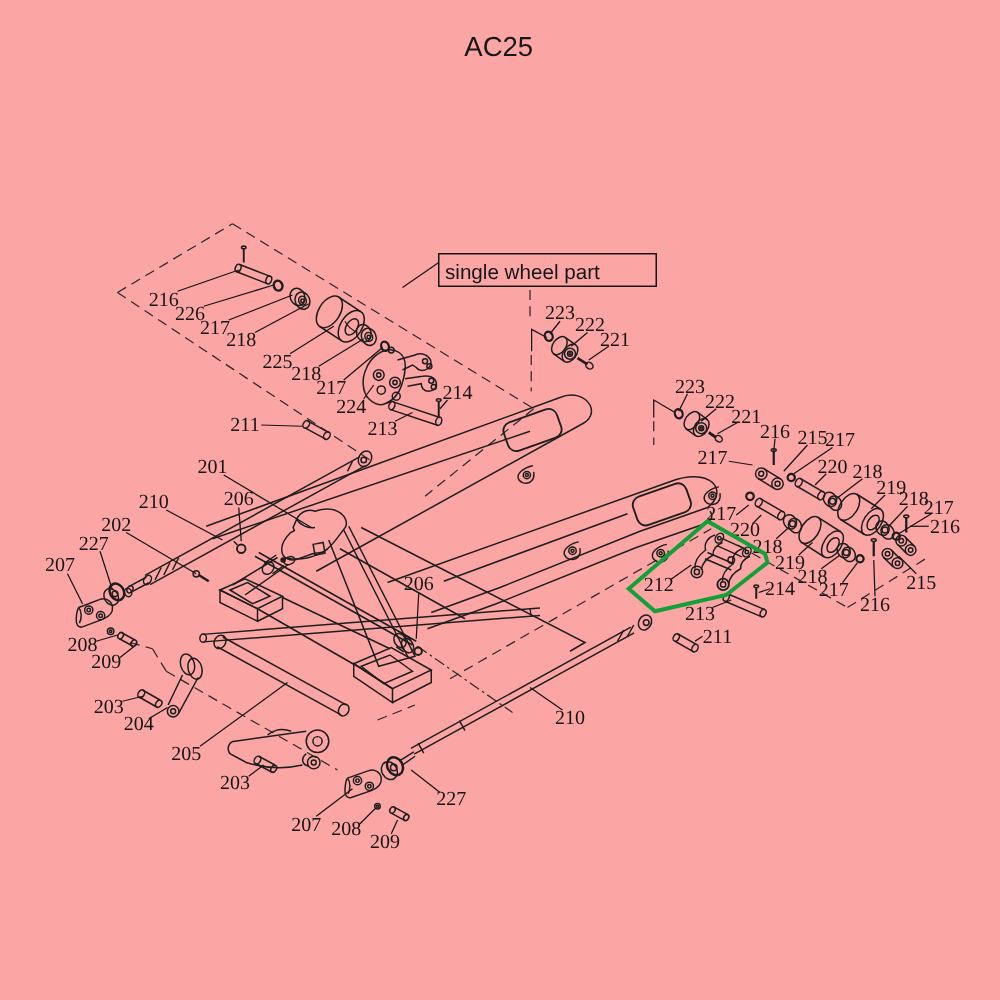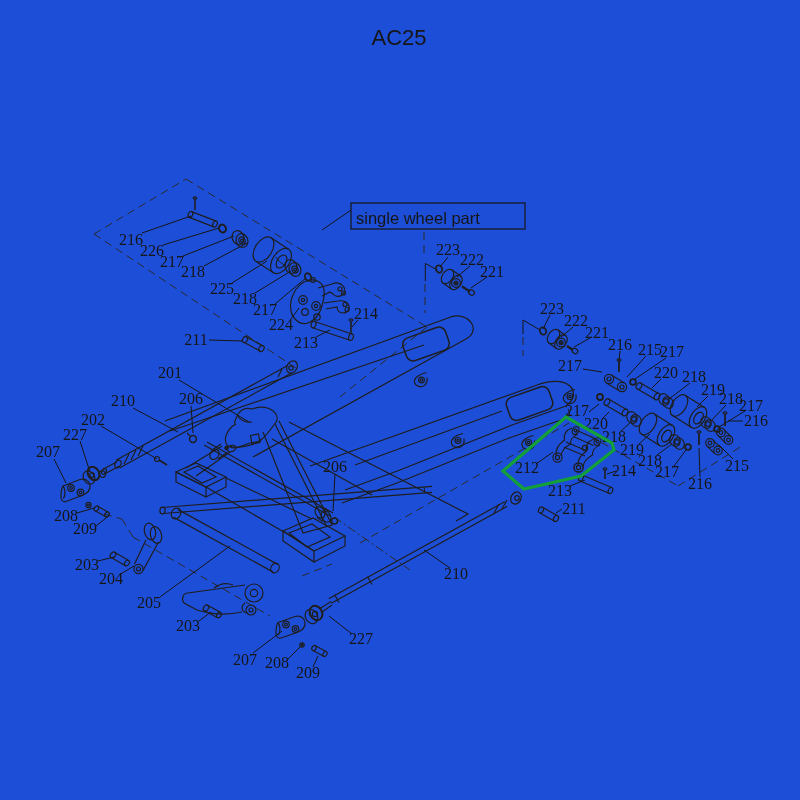--- a/index.html
+++ b/index.html
@@ -1,16 +1,16 @@
 <!DOCTYPE html>
 <html><head>
 <meta charset="utf-8">
 <style>
   html,body{margin:0;padding:0;background:#fff;}
-  .wrap{width:800px;height:800px;position:relative;background:#1d4ed8;overflow:hidden;}
+  .wrap{width:800px;height:800px;position:relative;background:#fca5a5;overflow:hidden;}
   svg{position:absolute;left:0;top:0;}
   text{font-family:"Liberation Serif", serif;fill:#161616;}
   .t{font-family:"Liberation Sans", sans-serif;}
 </style>
 </head>
 <body>
 <div class="wrap">
 <svg width="800" height="800" viewBox="0 0 800 800">
 
 <g>

